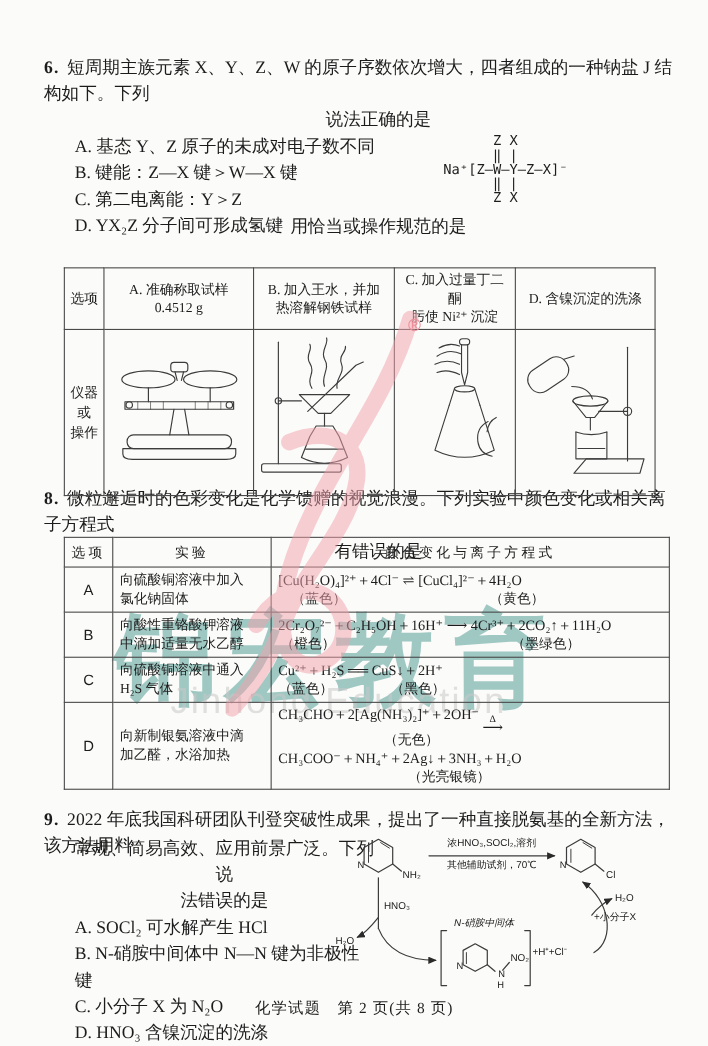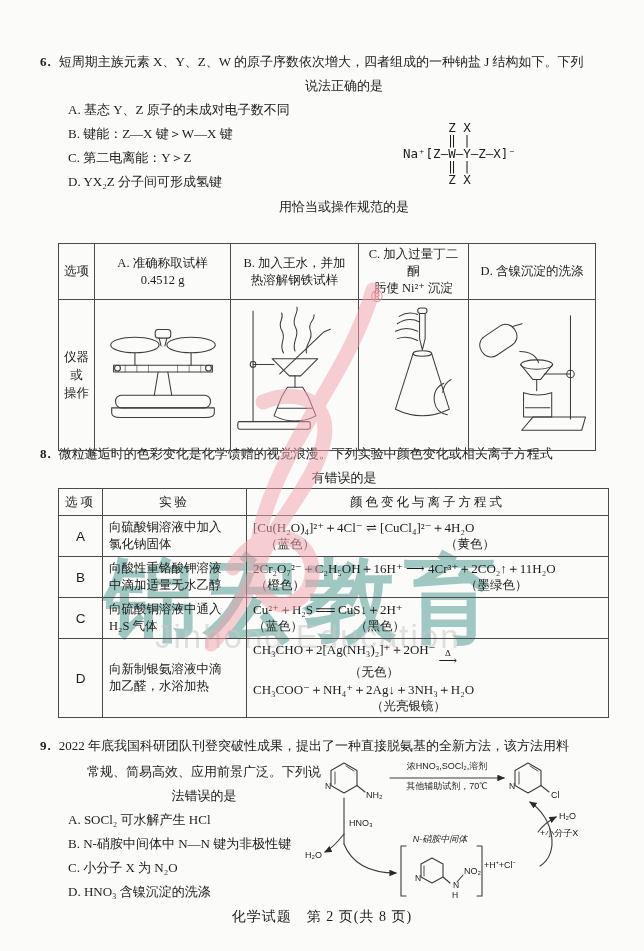--- a/index.html
+++ b/index.html
@@ -1,19 +1,19 @@
 <!DOCTYPE html>
 <html><head>
 <meta charset="utf-8">
 <style>
   html,body{margin:0;padding:0;}
   .page{position:relative;width:644px;height:951px;background:#fbfbf9;overflow:hidden;
         font-family:"Liberation Serif","DejaVu Serif",serif;color:#1c1c1c;}
   .abs{position:absolute;}
-  .q{position:absolute;left:40px;width:580px;font-size:13px;line-height:24px;}
+  .q{position:absolute;left:40px;width:580px;font-size:16px;line-height:24px;}
   .qnum{font-weight:bold;letter-spacing:1px;margin-right:7px;}
   .indent{padding-left:28px;text-align:center;}
   .opt{padding-left:28px;}
   
   .wm-cn{position:absolute;left:104px;top:538px;width:420px;font-size:92px;font-weight:bold;
          color:#0f766e;opacity:.38;letter-spacing:8px;z-index:0;pointer-events:none;
          font-family:Liberation Serif, serif;white-space:nowrap;}
   .wm-en{position:absolute;left:155px;top:618px;font-size:33px;color:#c9c9c9;opacity:.55;
          letter-spacing:2px;z-index:0;pointer-events:none;font-family:"Liberation Sans",sans-serif;}
   .wm-logo{position:absolute;left:205px;top:282px;z-index:3;pointer-events:none;opacity:.5;}

